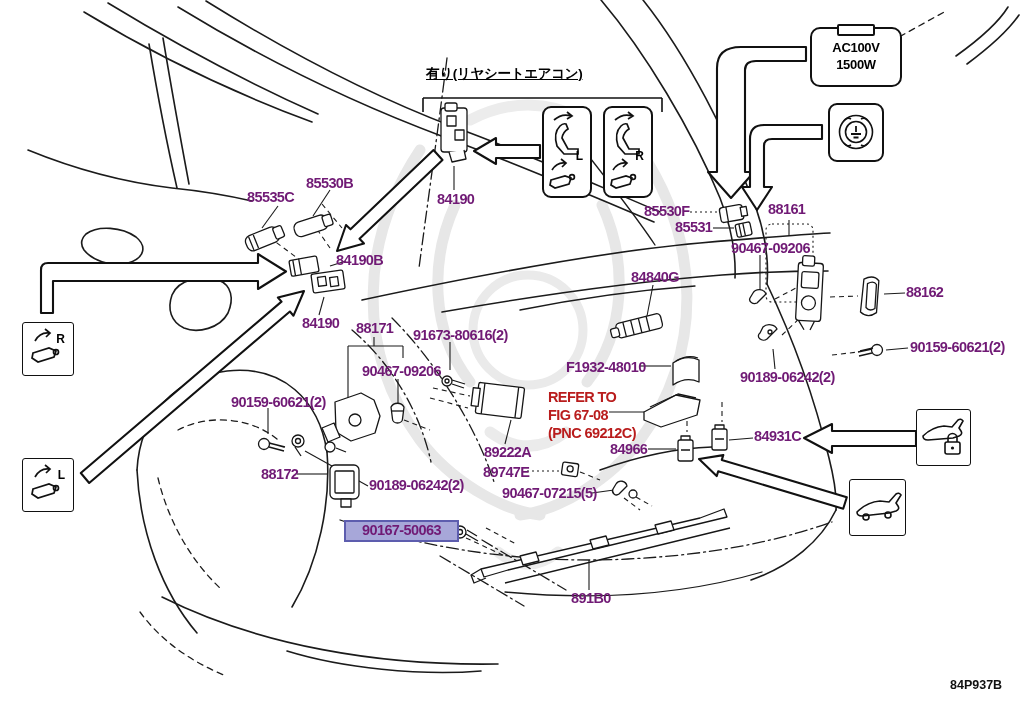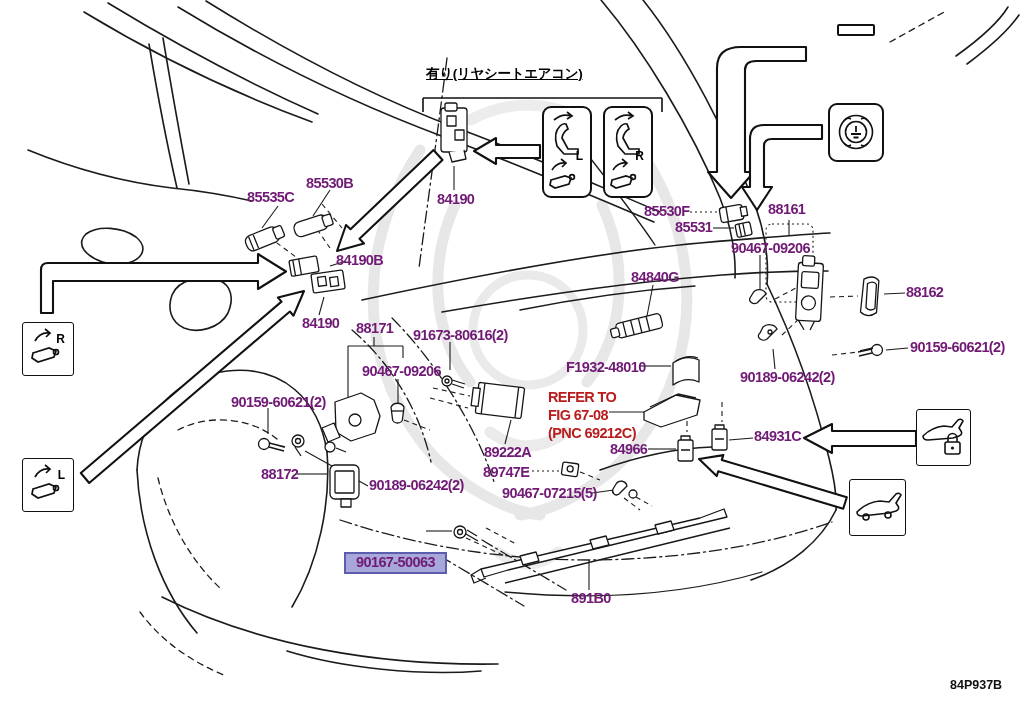--- a/index.html
+++ b/index.html
@@ -2,21 +2,21 @@
 <html style="--highlight-bg: #a7a7d9; --highlight-border: #5d5dae; --line: #1b1b1b;"><head>
 <meta charset="utf-8">
 <style>
   html,body{margin:0;padding:0;background:#fff;}
   #stage{position:relative;width:1024px;height:707px;background:#fff;overflow:hidden;
          font-family:"Liberation Sans",sans-serif;}
   #linework{position:absolute;left:0;top:0;}
   .pl{position:absolute;font:bold 14.5px/1.1 "Liberation Sans",sans-serif;
       letter-spacing:-0.6px;color:#701a75;white-space:nowrap;cursor:pointer;}
   .hl{background:var(--highlight-bg,#a7a7d9);border:2px solid var(--highlight-border,#5d5dae);
-      padding:1px 10px;margin-top:32px;}
+      padding:1px 16px;}
   .hdr{position:absolute;font:bold 13.5px/1.25 "Liberation Sans",sans-serif;
        letter-spacing:-0.3px;color:#000;white-space:nowrap;text-decoration:underline;}
   .note-line{position:absolute;font:bold 14.5px/1.1 "Liberation Sans",sans-serif;
        letter-spacing:-0.6px;color:#b91c1c;white-space:nowrap;}
   .code{position:absolute;font:bold 12.5px/1 "Liberation Sans",sans-serif;color:#111;}
   .legend-box{position:absolute;border:2px solid #111;border-radius:9px;background:#fff;}
   .legend-box.thin{border-width:1.6px;border-radius:3px;}
   .legend-letter{position:absolute;font:bold 12px/1 "Liberation Sans",sans-serif;color:#000;}
   .ac-box{position:absolute;border:2.4px solid #111;border-radius:10px;background:#fff;
           display:flex;flex-direction:column;align-items:center;justify-content:center;}
@@ -321,20 +321,24 @@
 <div class="pl" style="left:740px;top:370px">90189-06242(2)</div>
 <div class="pl" style="left:906px;top:285px">88162</div>
 <div class="pl" style="left:910px;top:340px">90159-60621(2)</div>
 
 <div class="note-line" style="left:548px;top:390px">REFER TO</div>
 <div class="note-line" style="left:548px;top:408px">FIG 67-08</div>
 <div class="note-line" style="left:548px;top:426px">(PNC 69212C)</div>
 
 <div class="code" style="left:950px;top:679px">84P937B</div>
 
+<div class="ac-box" style="left:810px;top:27px;width:88px;height:56px">
+  <span class="t">AC100V</span>
+  <span class="t">1500W</span>
+</div>
 <div class="ac-notch" style="left:837px;top:24px;width:34px;height:8px"></div>
 
 <div class="legend-box" style="left:828px;top:103px;width:52px;height:55px">
   <svg width="52" height="55" viewBox="0 0 52 55" fill="none" stroke="#111" stroke-width="1.6">
     <circle cx="26" cy="27" r="16.5"></circle>
     <circle cx="26" cy="27" r="10.5"></circle>
     <path d="M14,16 a5,5 0 0 1 7,-2 M38,16 a5,5 0 0 0 -7,-2 M14,38 a5,5 0 0 0 7,2 M38,38 a5,5 0 0 1 -7,2"></path>
     <path d="M26,21 v6 M21,29 h10 M23.5,32.5 h5" stroke-width="1.8"></path>
   </svg>
 </div>

